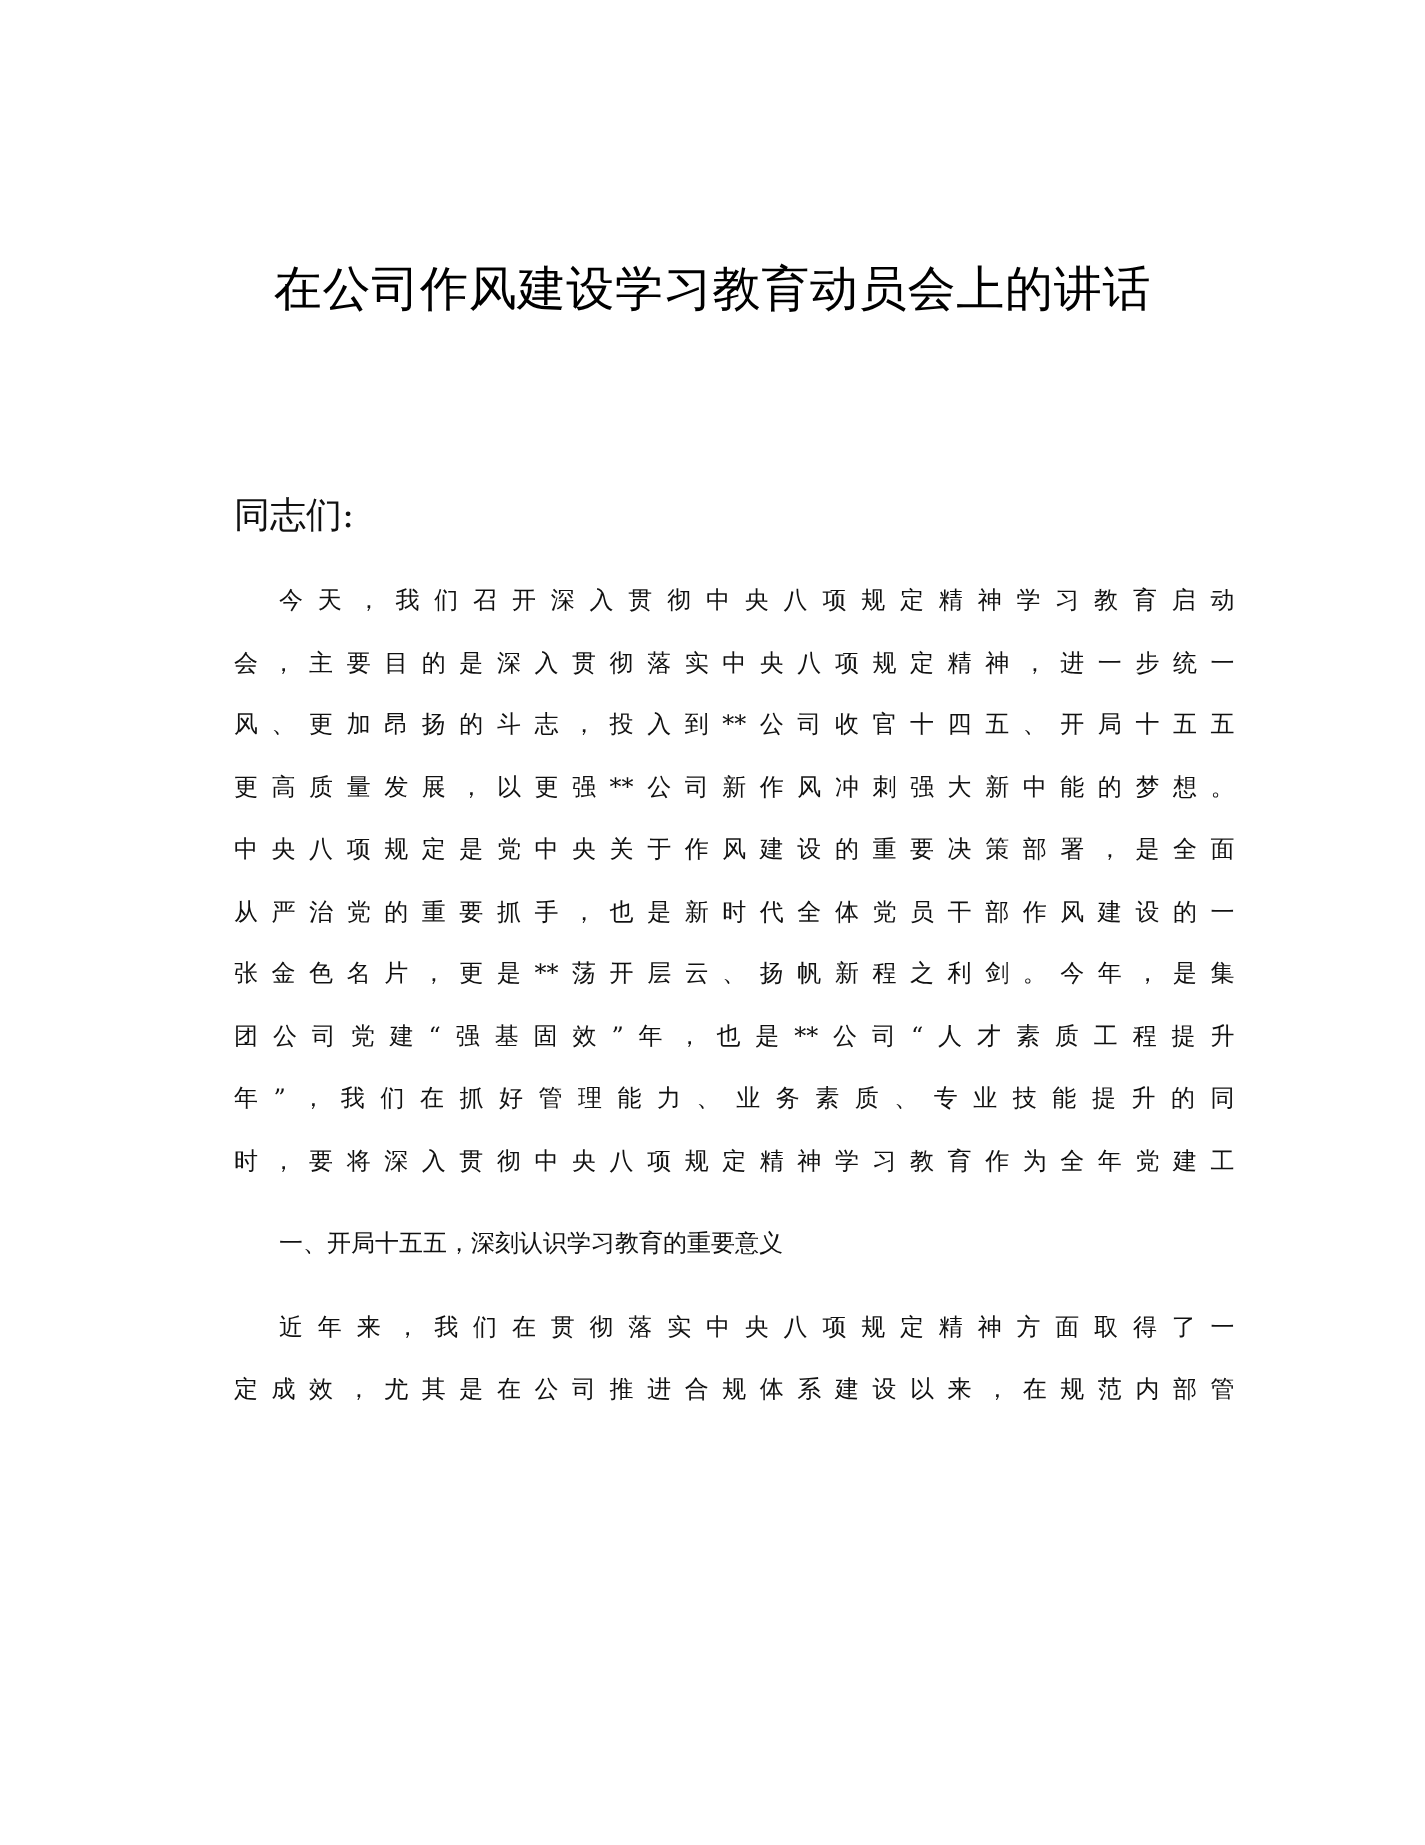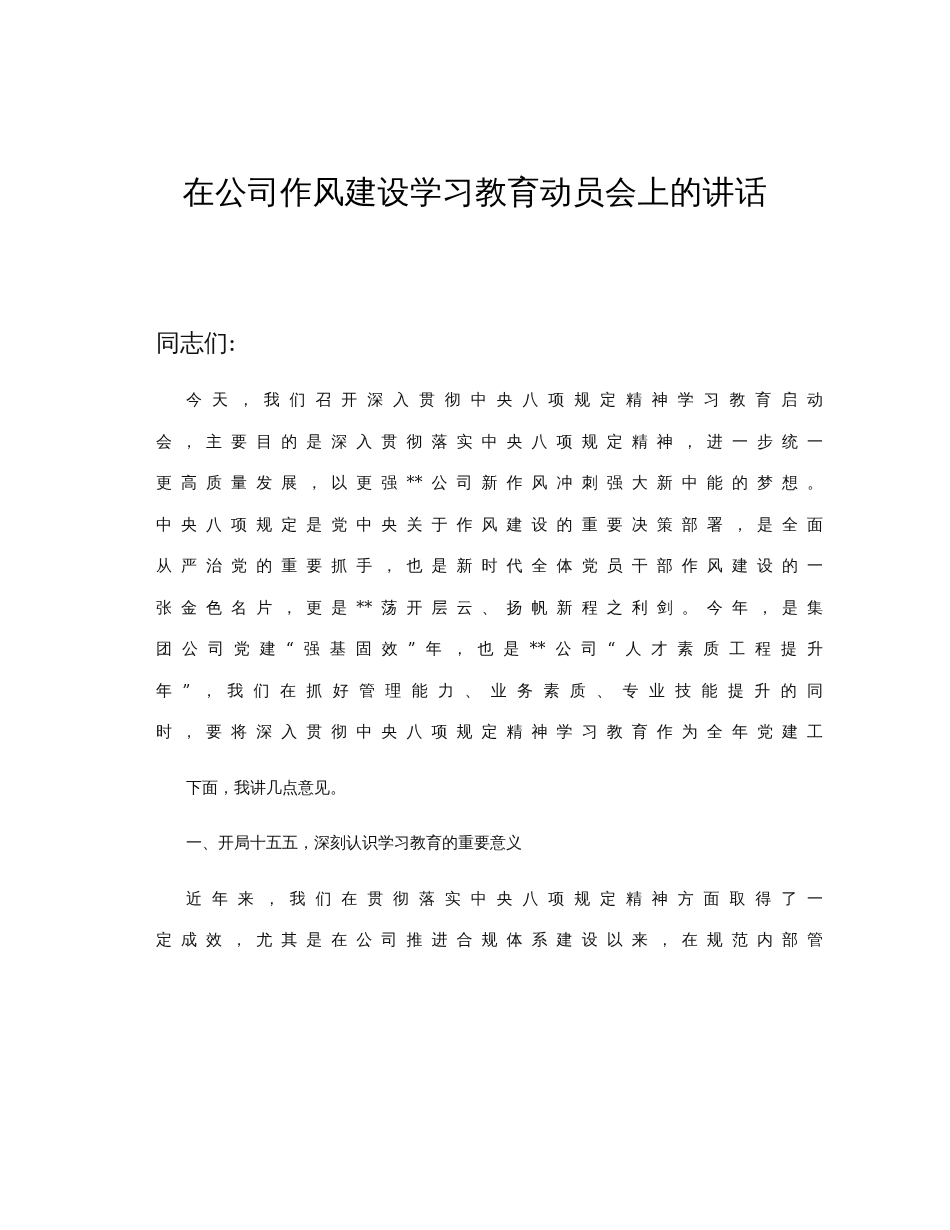--- a/index.html
+++ b/index.html
@@ -76,32 +76,30 @@
 
 <div class="page">
   <h1 class="title">在公司作风建设学习教育动员会上的讲话</h1>
 
   <div class="body">
     <div class="salutation">同志们:</div>
 
     <div class="lines-para">
       <span class="line first">今天，我们召开深入贯彻中央八项规定精神学习教育启动</span>
       <span class="line">会，主要目的是深入贯彻落实中央八项规定精神，进一步统一</span>
+      <span class="line">风、更加昂扬的斗志，投入到**公司收官十四五、开局十五五</span>
       <span class="line">更高质量发展，以更强**公司新作风冲刺强大新中能的梦想。</span>
       <span class="line">中央八项规定是党中央关于作风建设的重要决策部署，是全面</span>
       <span class="line">从严治党的重要抓手，也是新时代全体党员干部作风建设的一</span>
       <span class="line">张金色名片，更是**荡开层云、扬帆新程之利剑。今年，是集</span>
       <span class="line">团公司党建“强基固效”年，也是**公司“人才素质工程提升</span>
       <span class="line">年”，我们在抓好管理能力、业务素质、专业技能提升的同</span>
       <span class="line">时，要将深入贯彻中央八项规定精神学习教育作为全年党建工</span>
     </div>
 
-    <div class="lines-para">
-      <span class="line first last">下面，我讲几点意见。</span>
-    </div>
 
     <div class="lines-para">
       <span class="line first last">一、开局十五五，深刻认识学习教育的重要意义</span>
     </div>
 
     <div class="lines-para">
       <span class="line first">近年来，我们在贯彻落实中央八项规定精神方面取得了一</span>
       <span class="line">定成效，尤其是在公司推进合规体系建设以来，在规范内部管</span>
     </div>
   </div>

